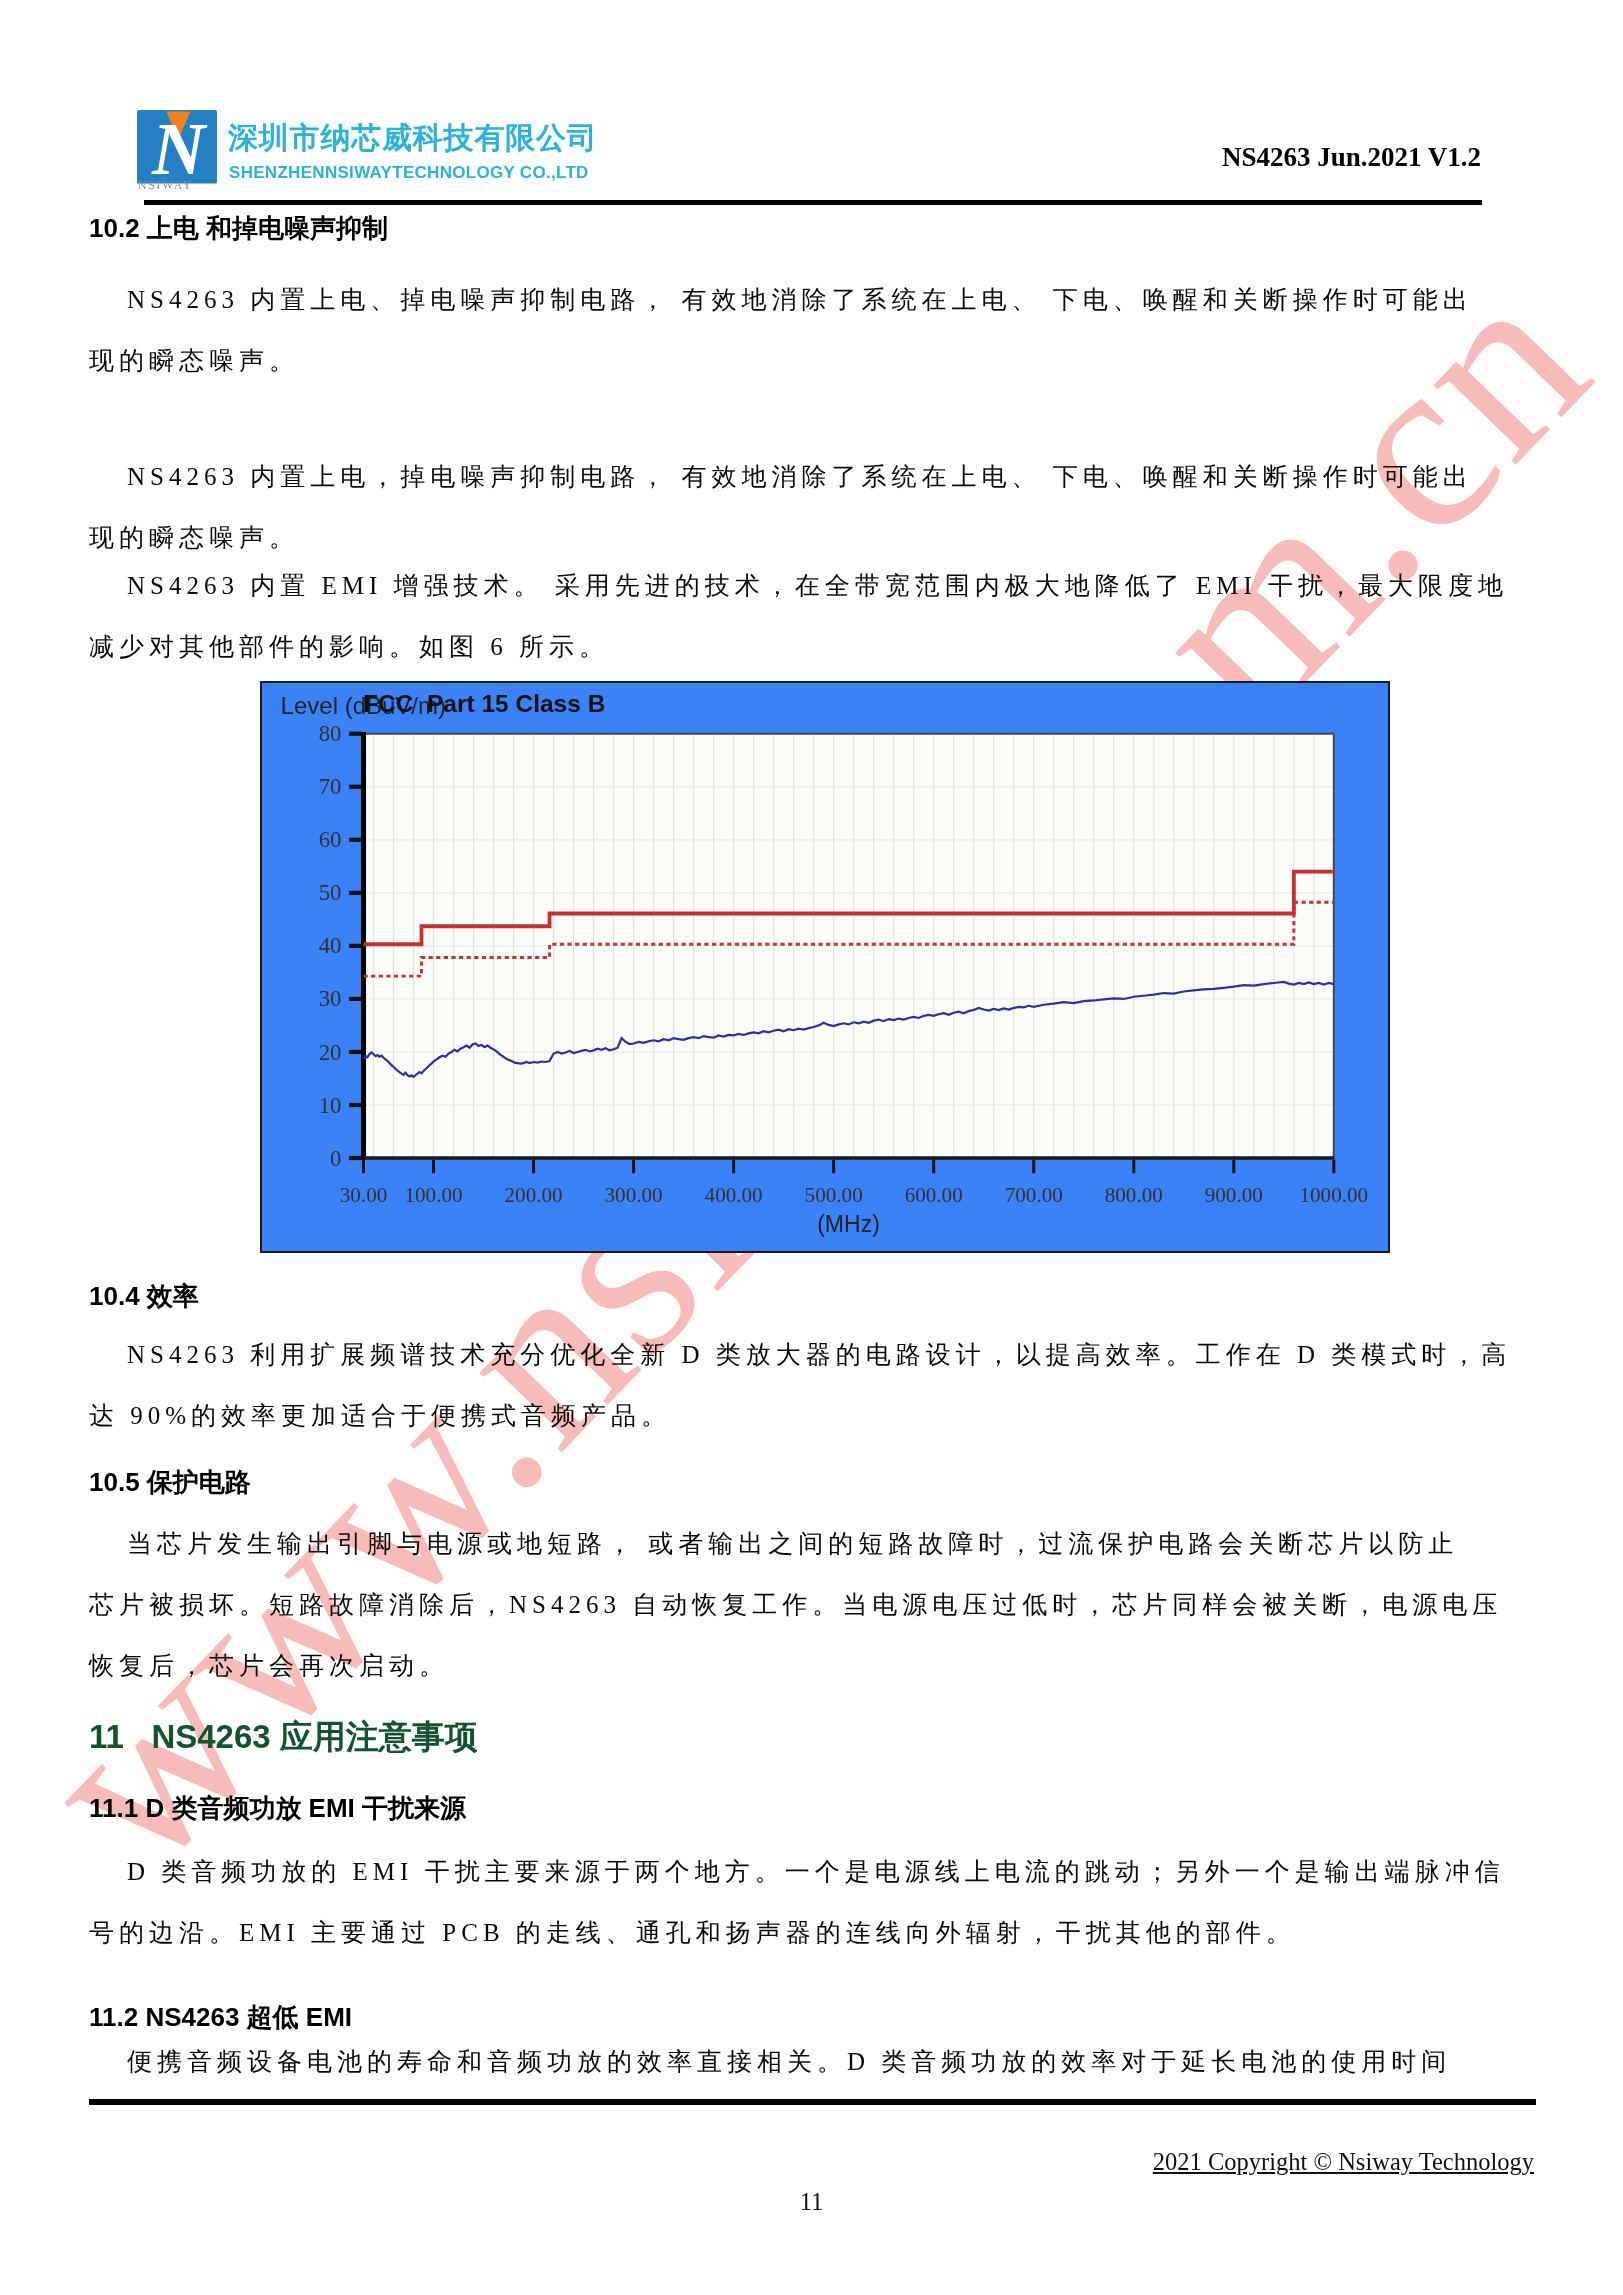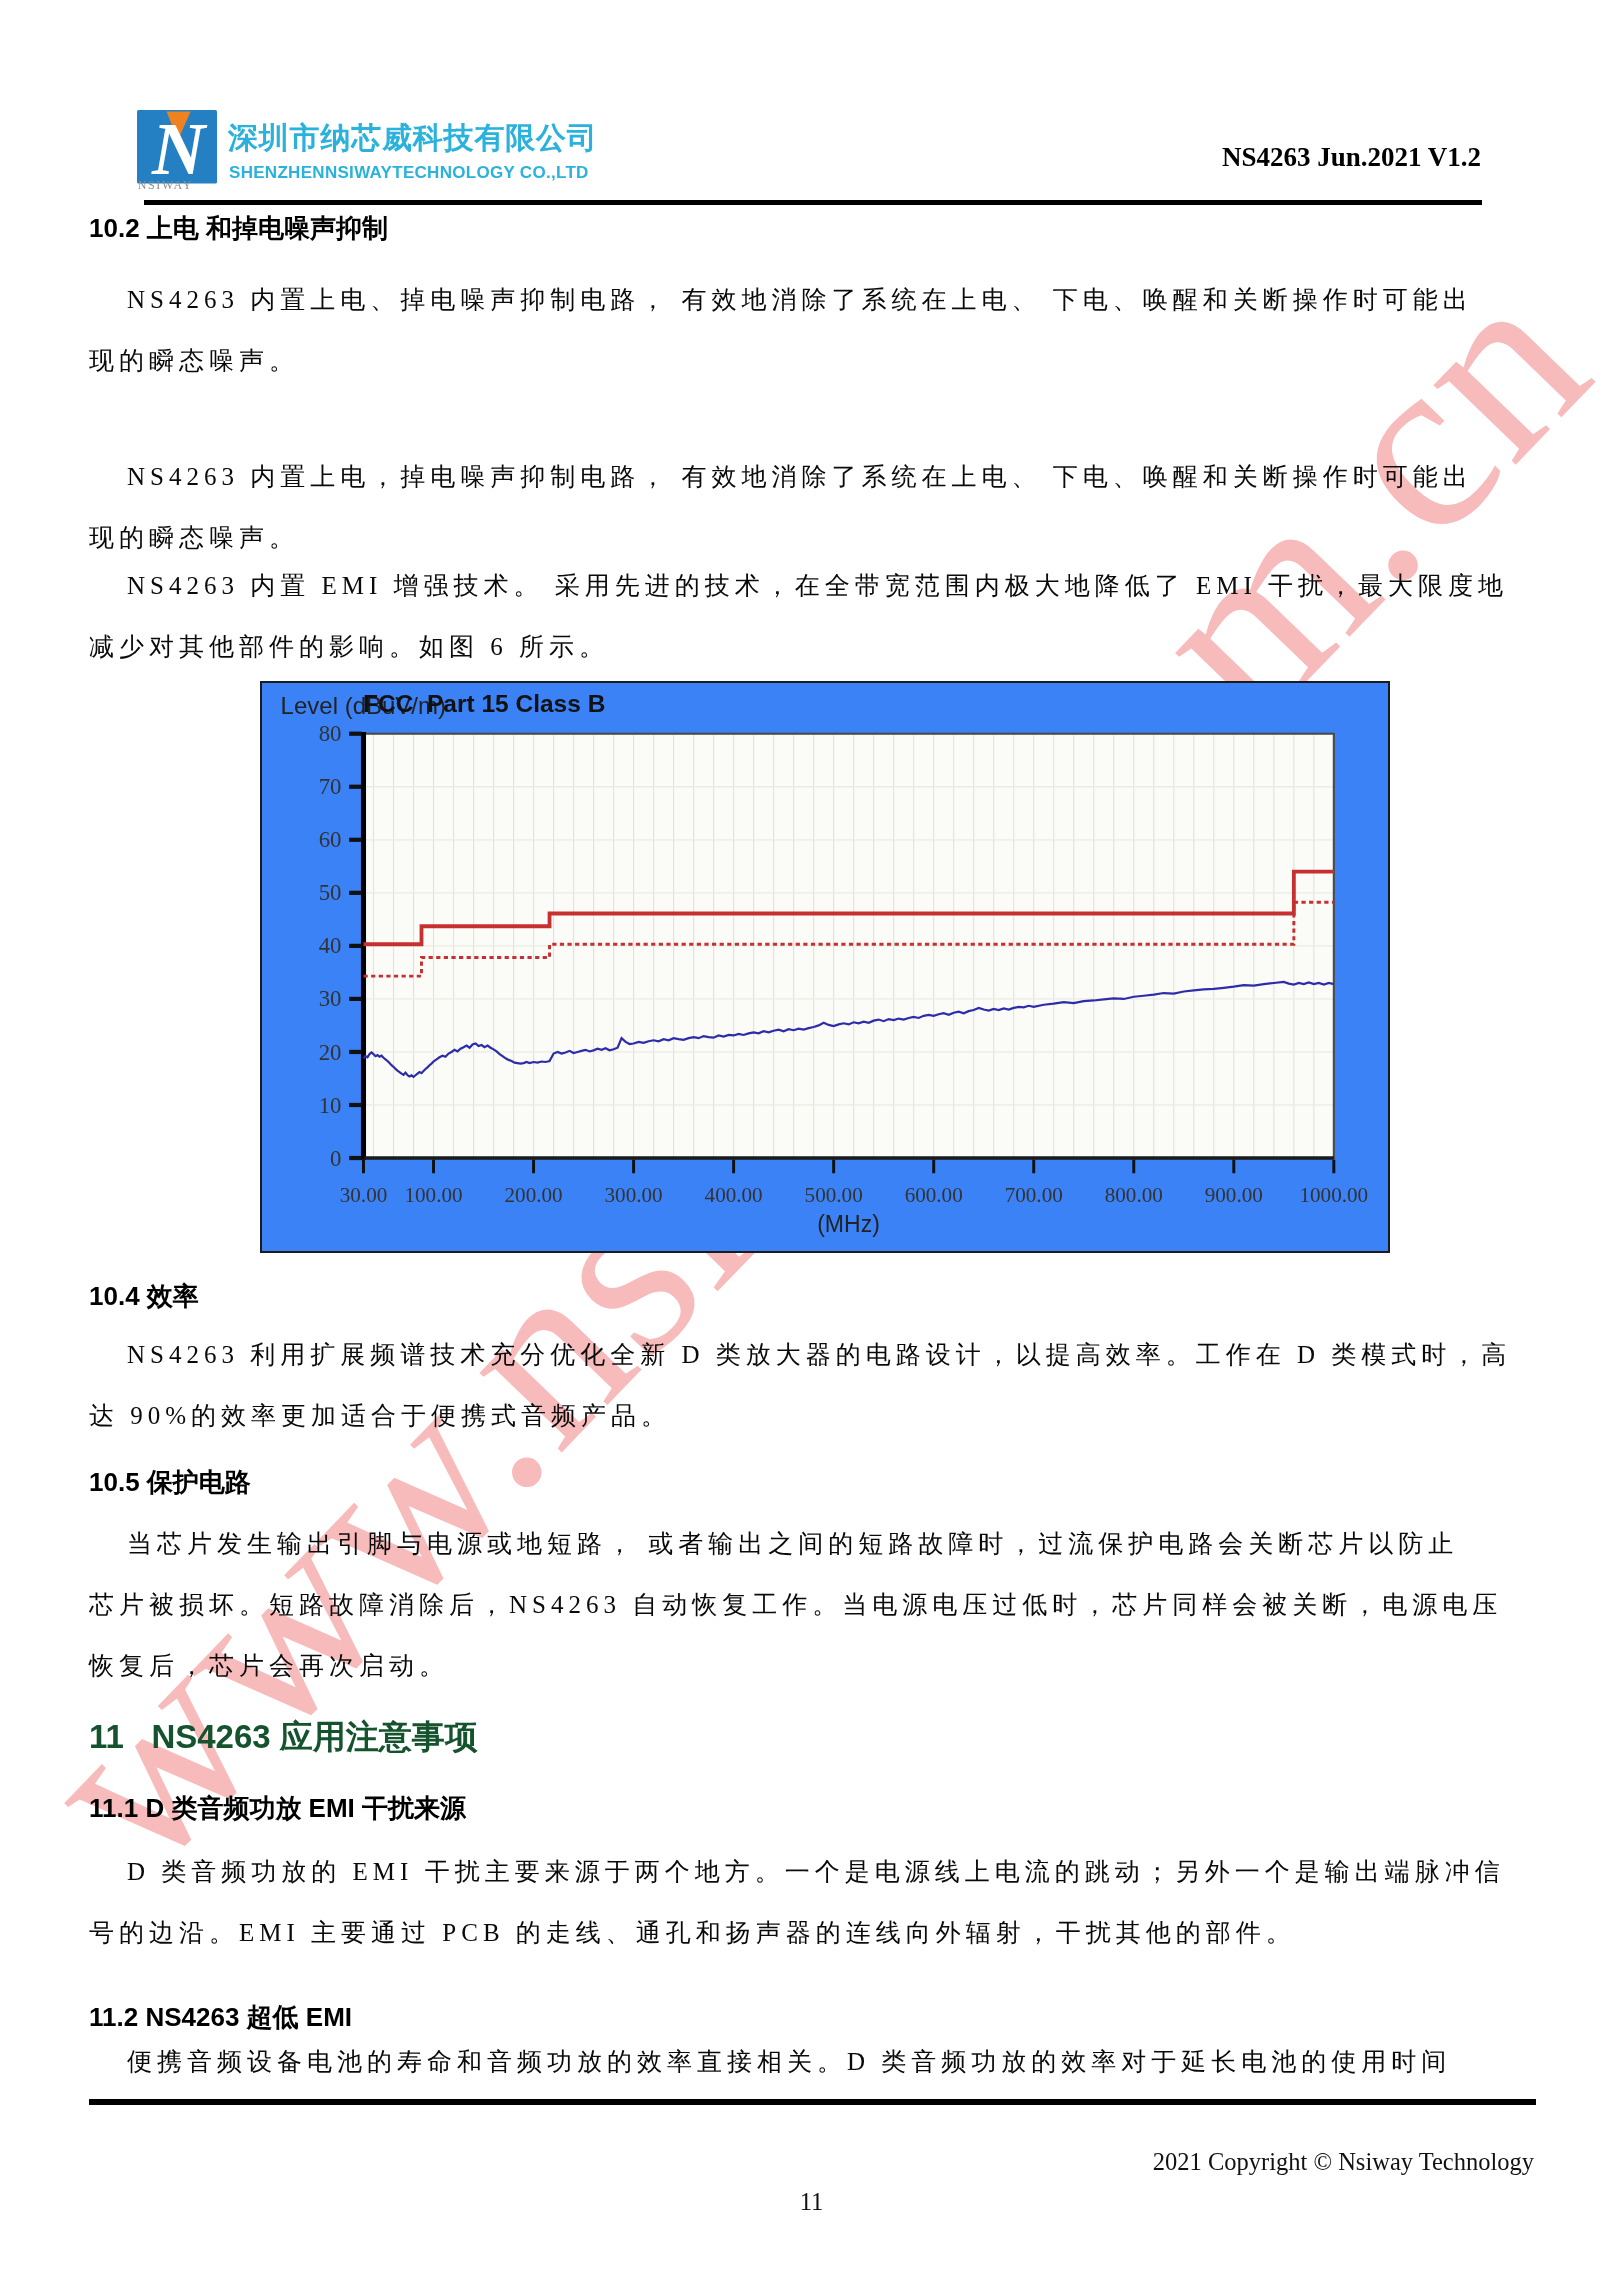--- a/index.html
+++ b/index.html
@@ -33,21 +33,21 @@
   #chart-title{position:absolute;left:101px;top:6.8px;width:971px;text-align:left;
                font-family:"Liberation Sans",sans-serif;font-weight:bold;font-size:24.5px;color:#111;}
   #chart-xlabel{position:absolute;left:101px;top:528px;width:971px;text-align:center;
                 font-family:"Liberation Sans",sans-serif;font-size:23px;color:#222;}
   #plot-svg{position:absolute;left:0;top:0;}
   .ytick-lab{font-family:"Liberation Serif",serif;font-size:27px;fill:#333;}
   .xtick-lab{font-family:"Liberation Serif",serif;font-size:25px;fill:#333;}
   
   #footer-rule{position:absolute;left:89px;top:2099px;width:1447px;height:6px;background:#000;z-index:3;}
   #page-num{position:absolute;left:0;top:2148px;width:1623px;text-align:center;font-size:24.5px;z-index:3;margin-top:40px;}
-  #copyright{position:absolute;right:89px;top:2148px;font-size:24.5px;z-index:3;}
+  #copyright{position:absolute;right:89px;top:2148px;font-size:24.5px;z-index:3;text-decoration:underline;}
 </style>
 </head>
 <body>
 
 <div id="page">
 
   <div id="watermark">www.nsiway.com.cn</div>
 
   <svg id="logo" viewBox="0 0 100 100">
     <rect x="0" y="0" width="100" height="92" rx="2" fill="#2580c3"></rect>

